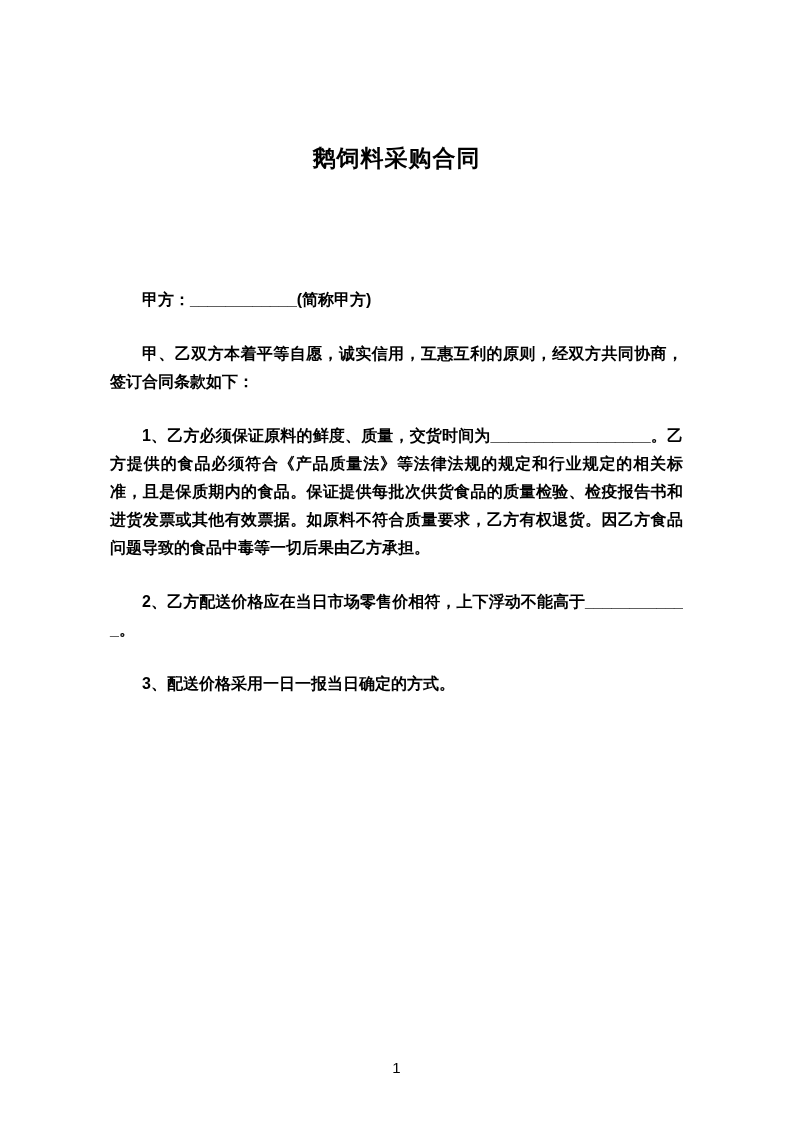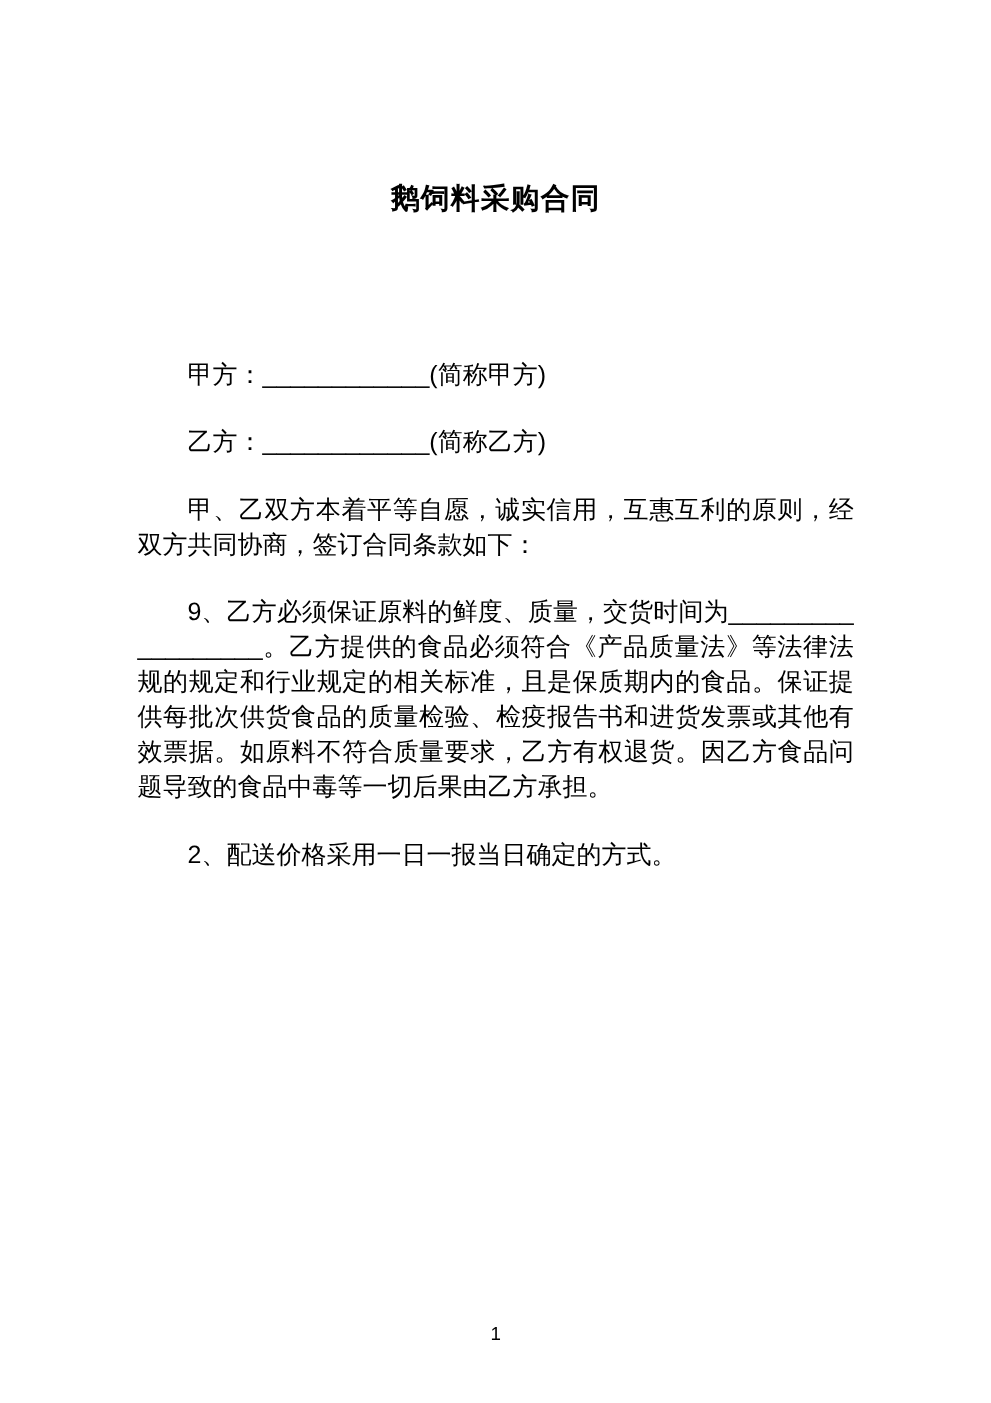--- a/index.html
+++ b/index.html
@@ -24,25 +24,25 @@
   }
   .doc-title {
     margin: 0 0 112px 0;
     text-align: center;
     font-size: 23px;
     font-weight: bold;
     letter-spacing: 1px;
   }
   .para {
     margin: 0 0 26px 0;
-    font-size: 20px;
+    font-size: 16px;
     line-height: 28px;
     text-align: justify;
     text-indent: 2em;
-    font-weight: normal;
+    font-weight: bold;
     word-break: break-all;
   }
   .page-number {
     position: absolute;
     left: 0;
     right: 0;
     bottom: 46px;
     text-align: center;
     font-size: 15px;
     font-weight: normal;
@@ -50,27 +50,27 @@
 </style>
 </head>
 <body>
 
 <div class="page">
   <div class="content">
     <h1 class="doc-title">鹅饲料采购合同</h1>
 
     <p class="para">甲方：____________(简称甲方)</p>
 
-    <p class="para">乙方：____________(简称乙方)</p>
 
     <p class="para">甲、乙双方本着平等自愿，诚实信用，互惠互利的原则，经双方共同协商，签订合同条款如下：</p>
 
 
 
-    <p class="para">9、乙方必须保证原料的鲜度、质量，交货时间为__________________。乙方提供的食品必须符合《产品质量法》等法律法规的规定和行业规定的相关标准，且是保质期内的食品。保证提供每批次供货食品的质量检验、检疫报告书和进货发票或其他有效票据。如原料不符合质量要求，乙方有权退货。因乙方食品问题导致的食品中毒等一切后果由乙方承担。</p>
+    <p class="para">1、乙方必须保证原料的鲜度、质量，交货时间为__________________。乙方提供的食品必须符合《产品质量法》等法律法规的规定和行业规定的相关标准，且是保质期内的食品。保证提供每批次供货食品的质量检验、检疫报告书和进货发票或其他有效票据。如原料不符合质量要求，乙方有权退货。因乙方食品问题导致的食品中毒等一切后果由乙方承担。</p>
 
+    <p class="para">2、乙方配送价格应在当日市场零售价相符，上下浮动不能高于____________。</p>
 
-    <p class="para">2、配送价格采用一日一报当日确定的方式。</p>
+    <p class="para">3、配送价格采用一日一报当日确定的方式。</p>
 
   </div>
 
   <div class="page-number">1</div>
 </div>
 
 </body></html>

